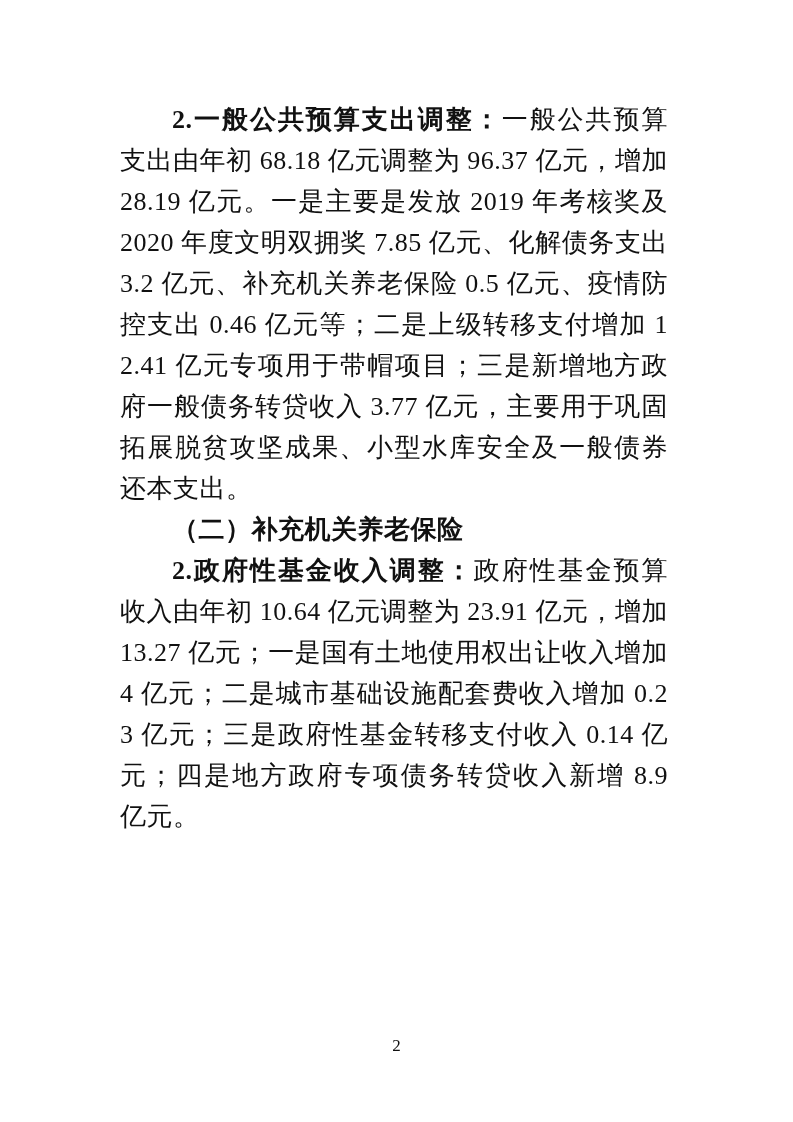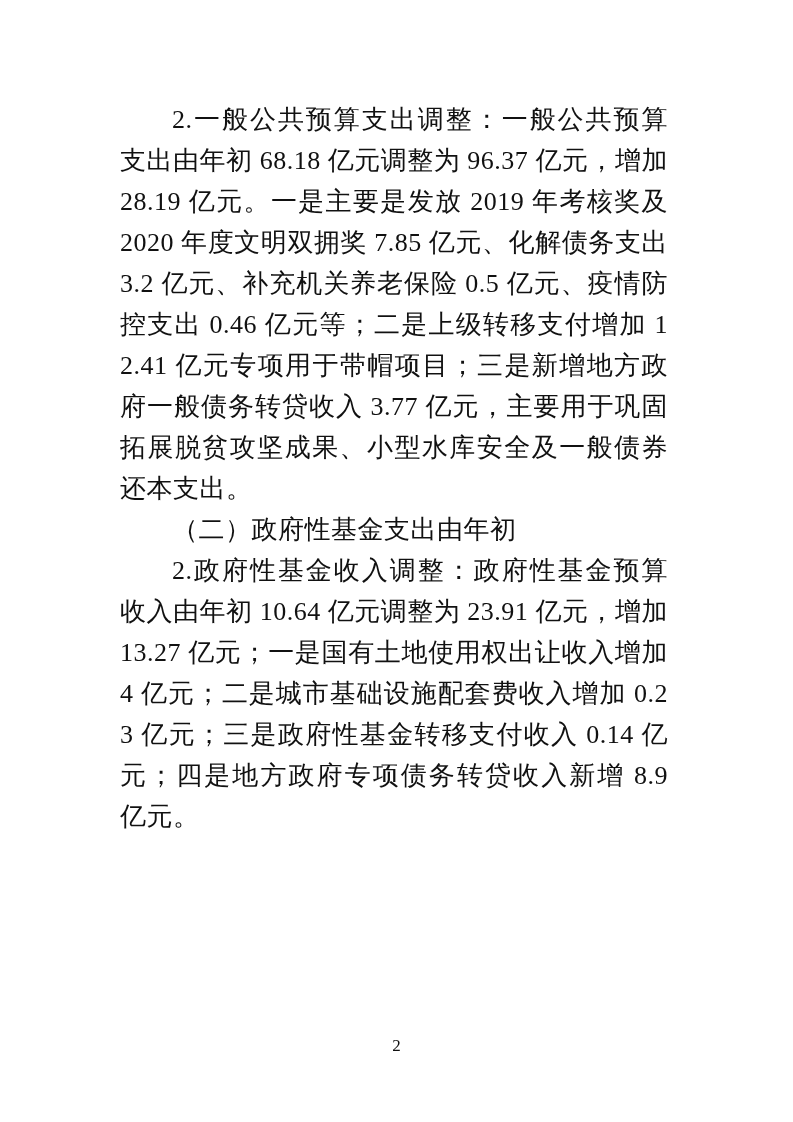--- a/index.html
+++ b/index.html
@@ -27,21 +27,21 @@
     padding: 0;
     font-size: 26px;
     line-height: 41px;
     text-indent: 2em;
     text-align: justify;
     text-justify: inter-character;
     letter-spacing: 0.5px;
     word-break: break-all;
   }
   .para .lead {
-    font-weight: 400;
+    font-weight: 700;
   }
   .footer {
     position: absolute;
     left: 0;
     top: 1036px;
     width: 100%;
     text-align: center;
   }
   .pagenum {
     font-size: 17px;
@@ -50,21 +50,21 @@
   }
 </style>
 </head>
 <body>
 
 <div class="page">
   <div class="content">
 
     <p class="para"><span class="lead">2.一般公共预算支出调整：</span><span>一般公共预算支出由年初 68.18 亿元调整为 96.37 亿元，增加 28.19 亿元。一是主要是发放 2019 年考核奖及 2020 年度文明双拥奖 7.85 亿元、化解债务支出 3.2 亿元、补充机关养老保险 0.5 亿元、疫情防控支出 0.46 亿元等；二是上级转移支付增加 12.41 亿元专项用于带帽项目；三是新增地方政府一般债务转贷收入 3.77 亿元，主要用于巩固拓展脱贫攻坚成果、小型水库安全及一般债券还本支出。</span></p>
 
-    <p class="para"><span class="lead">（二）政府性基金支出由年初</span><span></span></p>
+    <p class="para"><span class="lead">（二）补充机关养老保险</span><span></span></p>
 
     <p class="para"><span class="lead">2.政府性基金收入调整：</span><span>政府性基金预算收入由年初 10.64 亿元调整为 23.91 亿元，增加 13.27 亿元；一是国有土地使用权出让收入增加 4 亿元；二是城市基础设施配套费收入增加 0.23 亿元；三是政府性基金转移支付收入 0.14 亿元；四是地方政府专项债务转贷收入新增 8.9 亿元。</span></p>
 
 
   </div>
 
   <div class="footer">
     <span class="pagenum">2</span>
   </div>
 </div>

